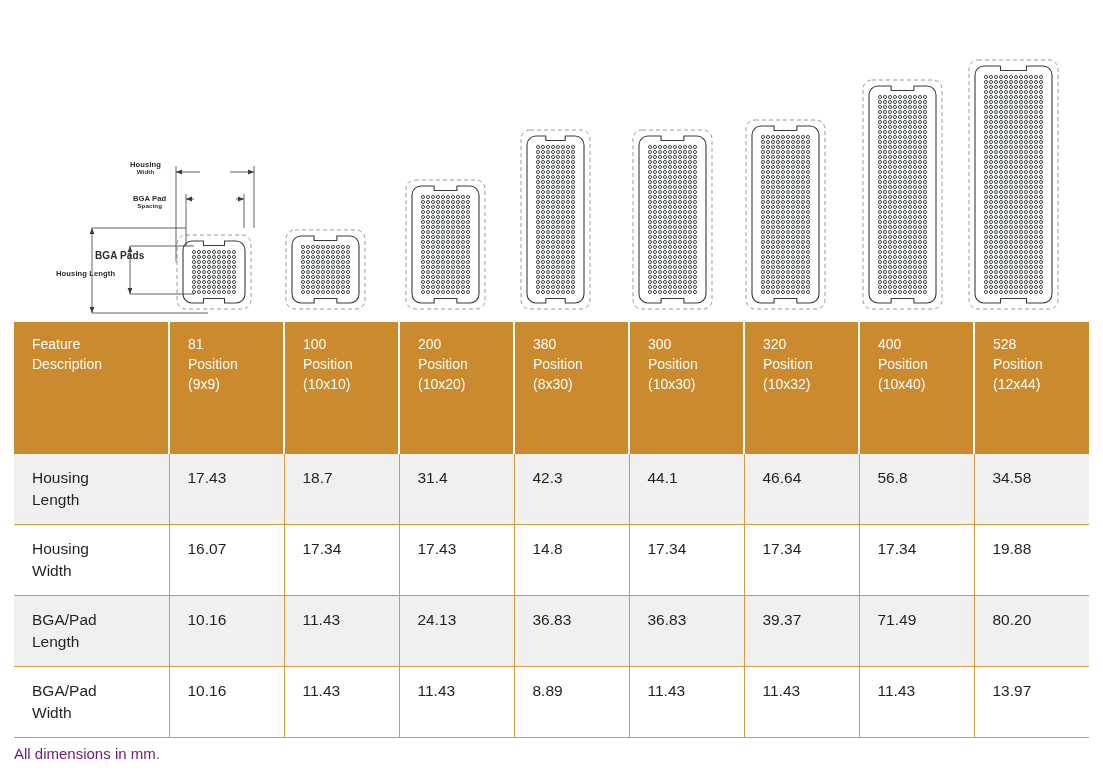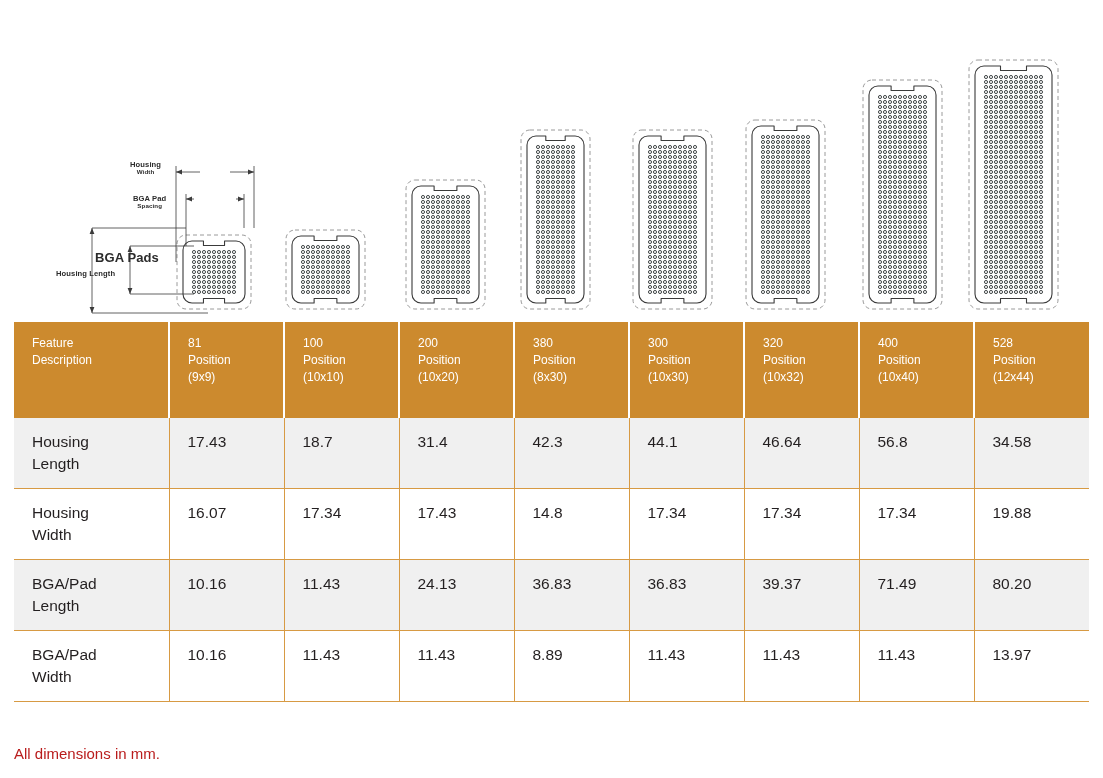--- a/index.html
+++ b/index.html
@@ -44,21 +44,21 @@
     font-weight: bold;
     letter-spacing: .1px;
     white-space: nowrap;
     line-height: 1.05;
     text-align: center;
   }
   #lbl-housing-width   { left: 72px;  top: 3px;  font-size: 7.6px; }
   #lbl-housing-width .sub { font-size: 6.2px; display: block; }
   #lbl-bga-pad-spacing { left: 75px;  top: 30px; font-size: 7.6px; margin-top: 7px; }
   #lbl-bga-pad-spacing .sub { font-size: 6.2px; display: block; }
-  #lbl-bga-pads        { left: 37px;  top: 93px; font-size: 13px; }
+  #lbl-bga-pads        { left: 37px;  top: 93px; font-size: 10px; }
   #lbl-housing-length  { left: -2px;  top: 112px; font-size: 7.6px; }
 
   
   #spec-table {
     position: absolute;
     left: 14px;
     top: 322px;
     width: 1075px;
     border-collapse: collapse;
     table-layout: fixed;
@@ -67,23 +67,23 @@
     padding: 13px 0 13px 18px;
     text-align: left;
     vertical-align: top;
     font-size: 15.5px;
     line-height: 1.42;
     font-weight: normal;
   }
   #spec-table thead th {
     background: #cc8a2e;
     color: #ffffff;
-    height: 96px;
+    height: 132px;
     border-right: 2px solid #ffffff;
-    font-size: 12px;
+    font-size: 14px;
   }
   #spec-table thead th:last-child { border-right: none; margin-top: 28px; }
   #spec-table thead th .hdr-line { display: block; }
 
   #spec-table tbody td {
     color: #231f20;
     border-right: 1.5px solid #d79a43;
     border-bottom: 1.5px solid #d79a43;
     height: 70px;
   }
@@ -92,21 +92,21 @@
   #spec-table tbody tr.plain td { background: #ffffff; }
   #spec-table tbody td.rowhead { white-space: pre-line; }
   #spec-table tbody tr:last-child td { border-bottom: 1.5px solid #d79a43; }
 
   
   #footnote {
     position: absolute;
     left: 14px;
     top: 745px;
     font-size: 15px;
-    color: #b91c1c;
+    color: #701a75;
   }
 </style>
 </head>
 <body>
 
 <div id="page">
 
   <div id="diagram-strip">
       <div class="connector" style="left: 176px; width: 76px; height: 76px;">
         <svg class="conn-svg" width="76" height="76" viewBox="0 0 76 76">

